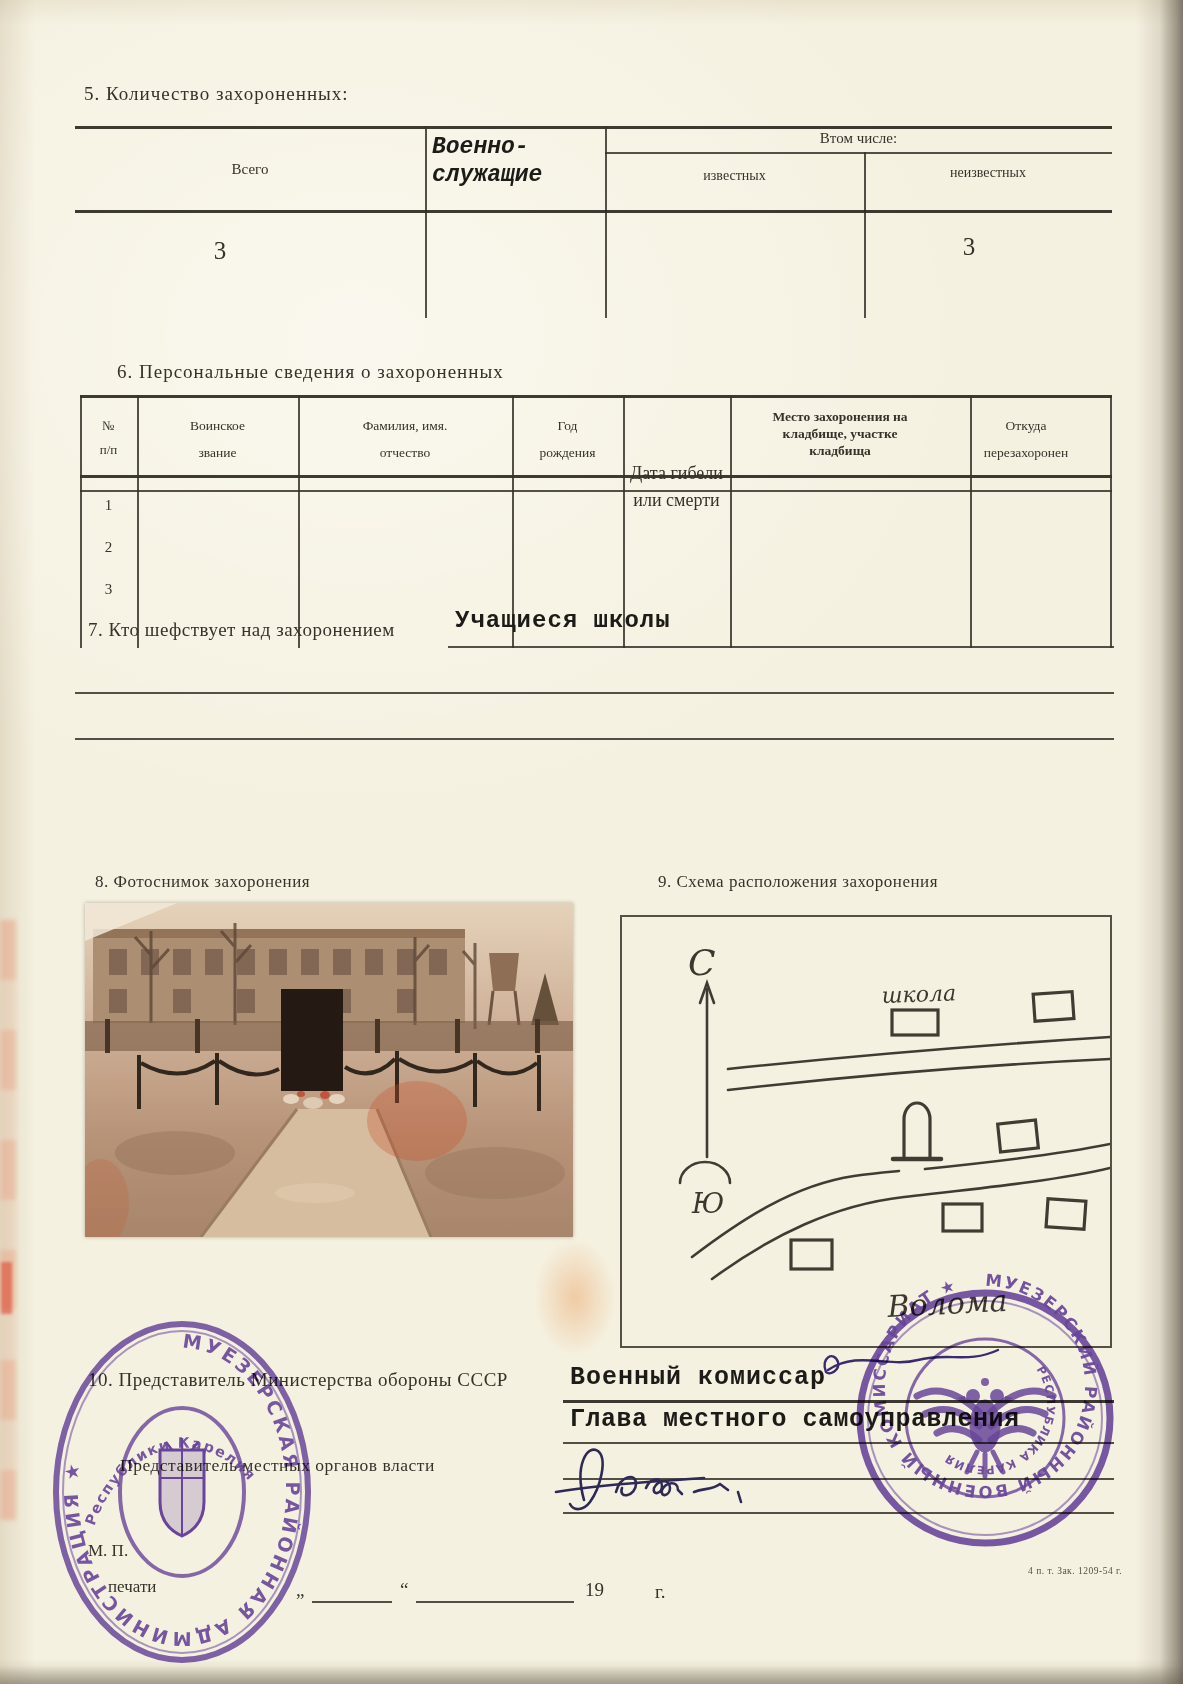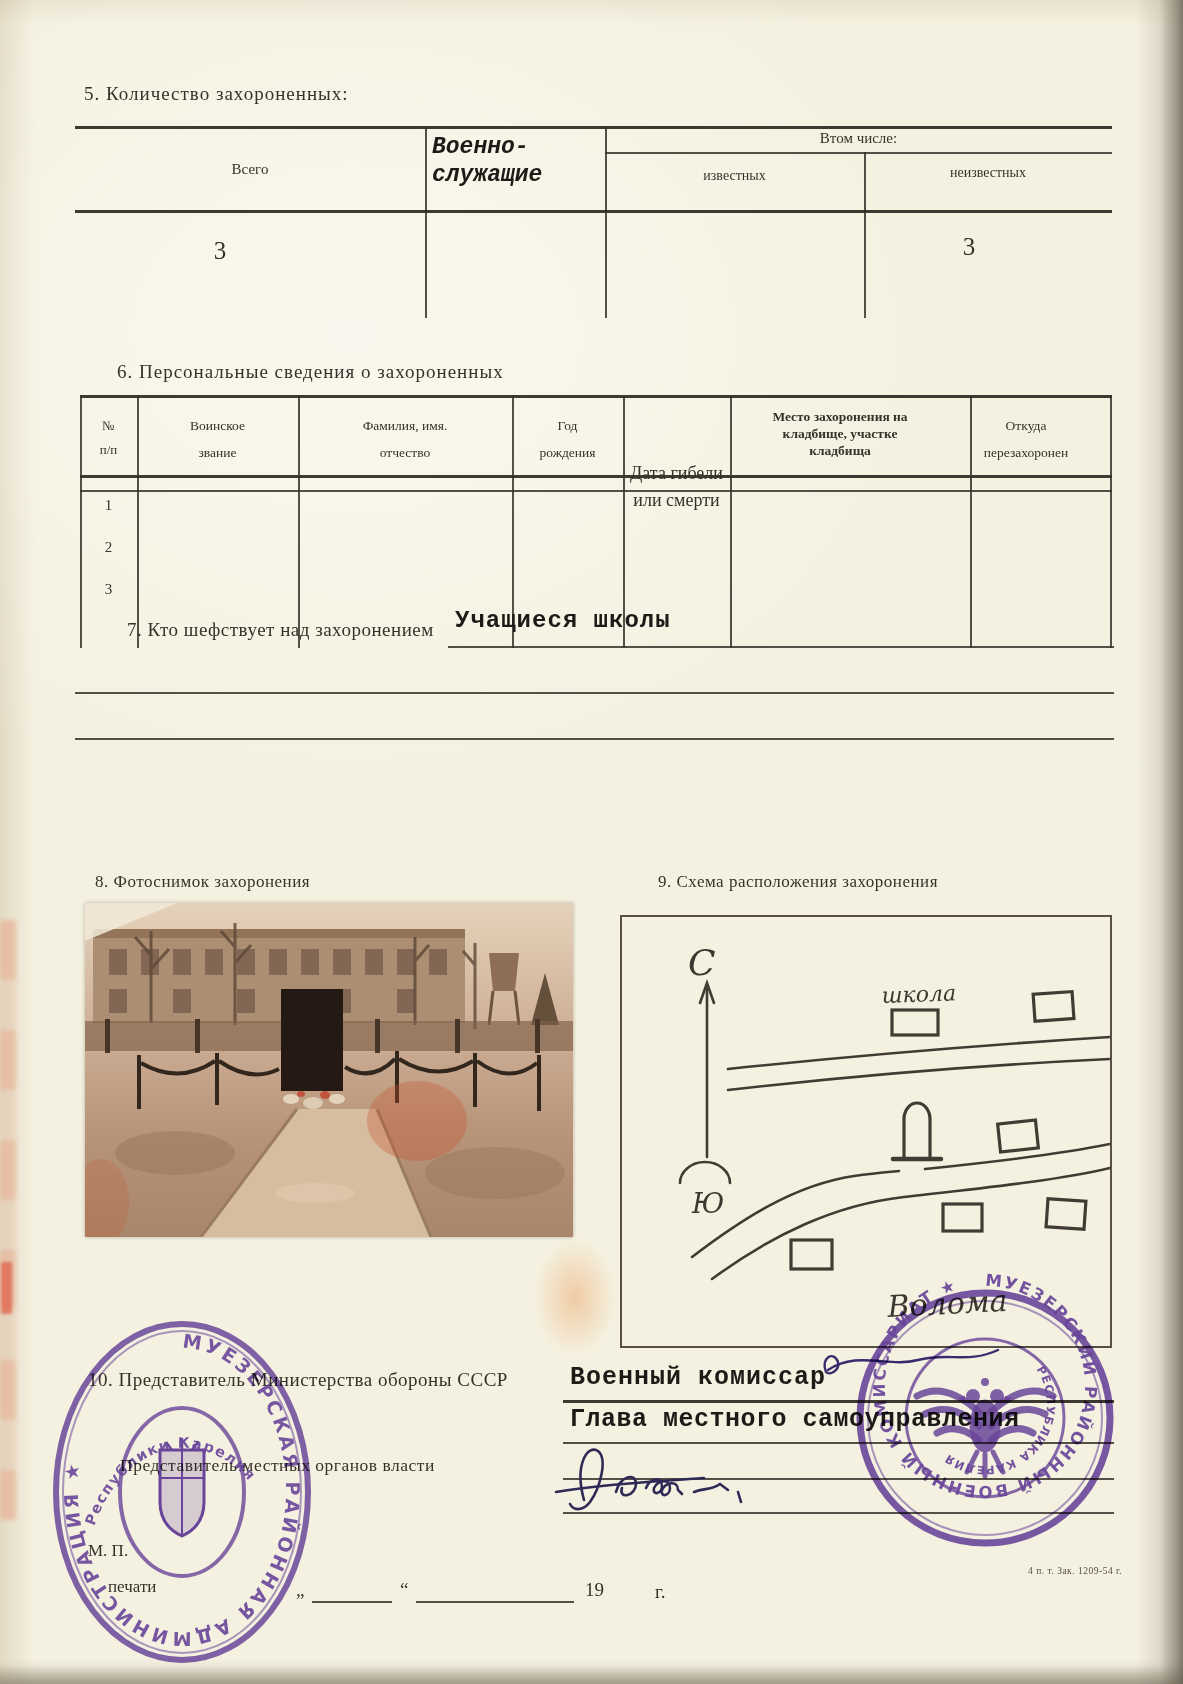--- a/index.html
+++ b/index.html
@@ -78,21 +78,21 @@
   <div class="t serif c prel" style="left:730px;top:408px;width:220px;font-size:13.5px;line-height:17px;font-weight:bold;">Место захоронения на
 кладбище, участке
 кладбища</div>
   <div class="t serif c prel" style="left:970px;top:412px;width:112px;font-size:13.5px;line-height:27px;">Откуда
 перезахоронен</div>
 
   <div class="t serif c" style="left:80px;top:496px;width:57px;font-size:15px;">1</div>
   <div class="t serif c" style="left:80px;top:538px;width:57px;font-size:15px;">2</div>
   <div class="t serif c" style="left:80px;top:580px;width:57px;font-size:15px;">3</div>
 
-  <div class="t serif" style="left:88px;top:618px;font-size:19px;letter-spacing:.5px;margin-left:39px;">7. Кто шефствует над захоронением</div>
+  <div class="t serif" style="left:88px;top:618px;font-size:19px;letter-spacing:.5px;">7. Кто шефствует над захоронением</div>
   <div class="t typed" style="left:455px;top:606px;font-size:24px;letter-spacing:1px;">Учащиеся школы</div>
   <div class="hl" style="left:448px;top:646px;width:666px;height:2px;"></div>
   <div class="hl" style="left:75px;top:692px;width:1039px;height:2px;"></div>
   <div class="hl" style="left:75px;top:738px;width:1039px;height:2px;"></div>
 
   <div class="t serif" style="left:95px;top:871px;font-size:17px;letter-spacing:.5px;">8. Фотоснимок захоронения</div>
 
   <div style="position:absolute;left:85px;top:903px;width:488px;height:334px;box-shadow:0 0 4px rgba(80,70,55,.4);">
     <svg width="488" height="334" viewBox="0 0 488 334">
       <defs>

